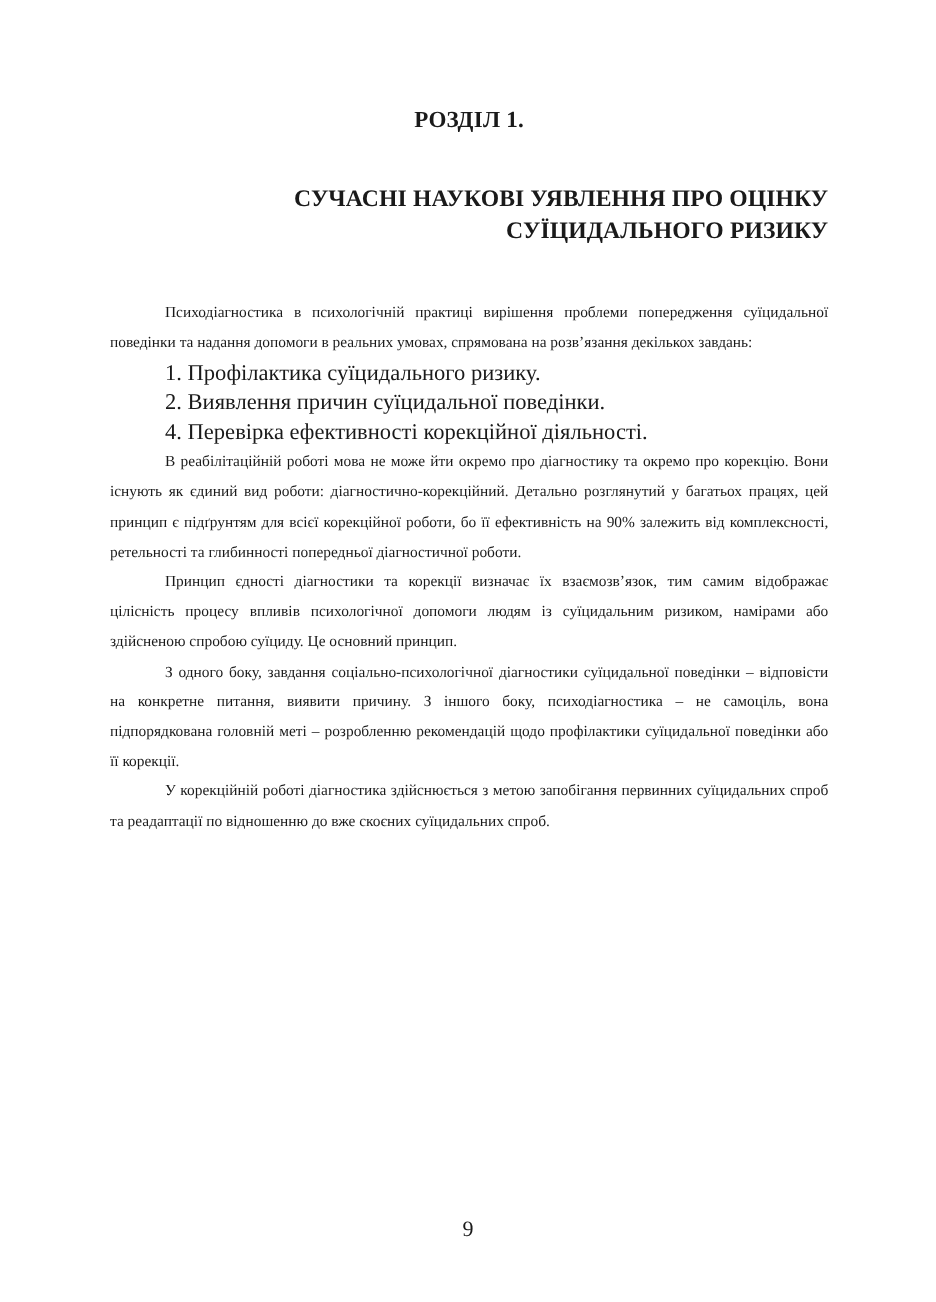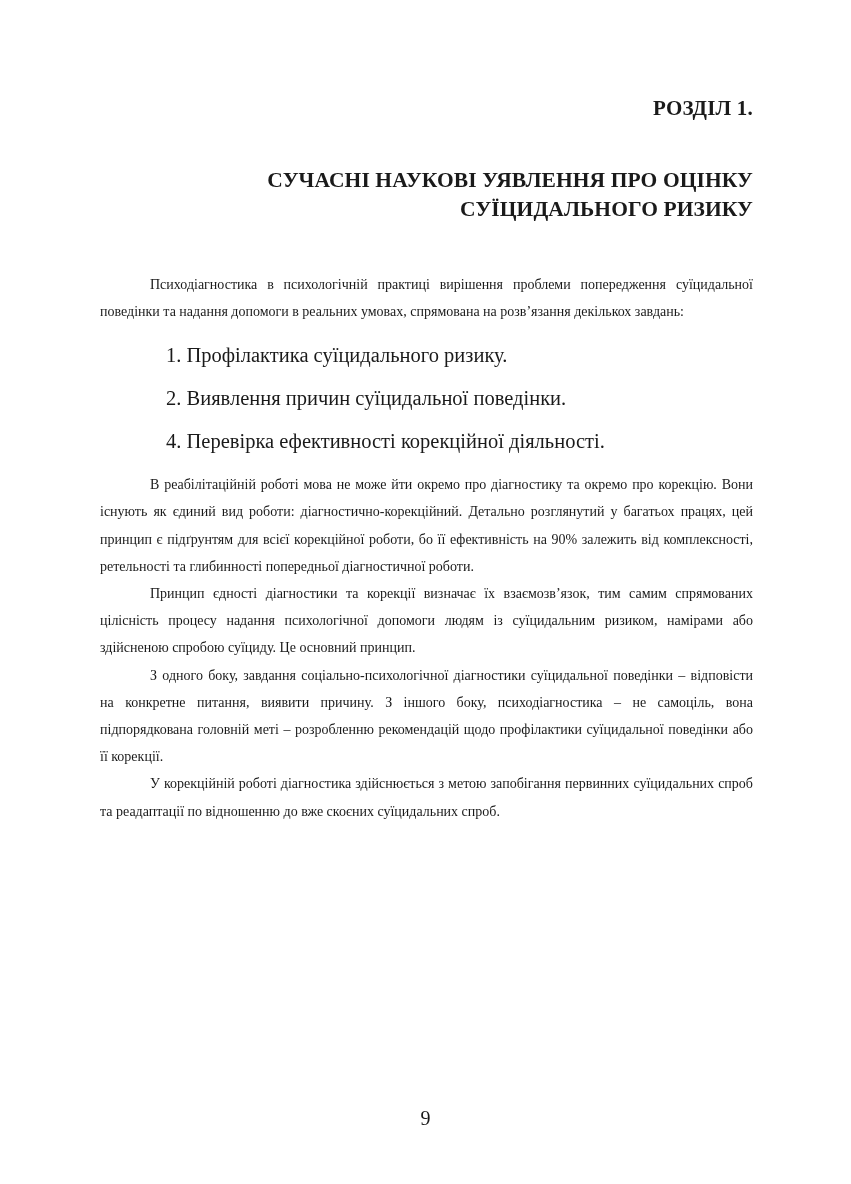--- a/index.html
+++ b/index.html
@@ -24,21 +24,21 @@
     position: absolute;
     left: 100px;
     top: 0;
     width: 653px;
   }
 
   
   .chapter-label {
     margin: 0;
     padding-top: 96px;
-    text-align: right;
+    text-align: center;
     font-weight: bold;
     font-size: 21px;
     letter-spacing: 0.2px;
     line-height: 1.2;
   }
 
   
   .chapter-title {
     margin: 0;
     padding-top: 45px;
@@ -62,21 +62,21 @@
     font-size: 14px;
     line-height: 27.2px;
     text-align: justify;
     text-indent: 50px;
     text-justify: inter-word;
     hyphens: none;
   }
 
   
   p.list-item {
-    margin: 16px;
+    margin: 0;
     font-size: 20.5px;
     line-height: 27.2px;
     text-align: left;
     text-indent: 50px;
   }
 
   
   .page-number {
     position: absolute;
     left: 0;
@@ -106,21 +106,21 @@
       <p class="para">Психодіагностика в психологічній практиці вирішення проблеми попередження суїцидальної поведінки та надання допомоги в реальних умовах, спрямована на розв’язання декількох завдань:</p>
 
       <p class="list-item">1. Профілактика суїцидального ризику.</p>
 
       <p class="list-item">2. Виявлення причин суїцидальної поведінки.</p>
 
       <p class="list-item">4. Перевірка ефективності корекційної діяльності.</p>
 
       <p class="para">В реабілітаційній роботі мова не може йти окремо про діагностику та окремо про корекцію. Вони існують як єдиний вид роботи: діагностично-корекційний. Детально розглянутий у багатьох працях, цей принцип є підґрунтям для всієї корекційної роботи, бо її ефективність на 90% залежить від комплексності, ретельності та глибинності попередньої діагностичної роботи.</p>
 
-      <p class="para">Принцип єдності діагностики та корекції визначає їх взаємозв’язок, тим самим спрямованих цілісність процесу надання психологічної допомоги людям із суїцидальним ризиком, намірами або здійсненою спробою суїциду. Це основний принцип.</p>
+      <p class="para">Принцип єдності діагностики та корекції визначає їх взаємозв’язок, тим самим відображає цілісність процесу впливів психологічної допомоги людям із суїцидальним ризиком, намірами або здійсненою спробою суїциду. Це основний принцип.</p>
 
       <p class="para">З одного боку, завдання соціально-психологічної діагностики суїцидальної поведінки – відповісти на конкретне питання, виявити причину. З іншого боку, психодіагностика – не самоціль, вона підпорядкована головній меті – розробленню рекомендацій щодо профілактики суїцидальної поведінки або її корекції.</p>
 
 
 
       <p class="para">У корекційній роботі діагностика здійснюється з метою запобігання первинних суїцидальних спроб та реадаптації по відношенню до вже скоєних суїцидальних спроб.</p>
 
     </div>
   </div>
 

